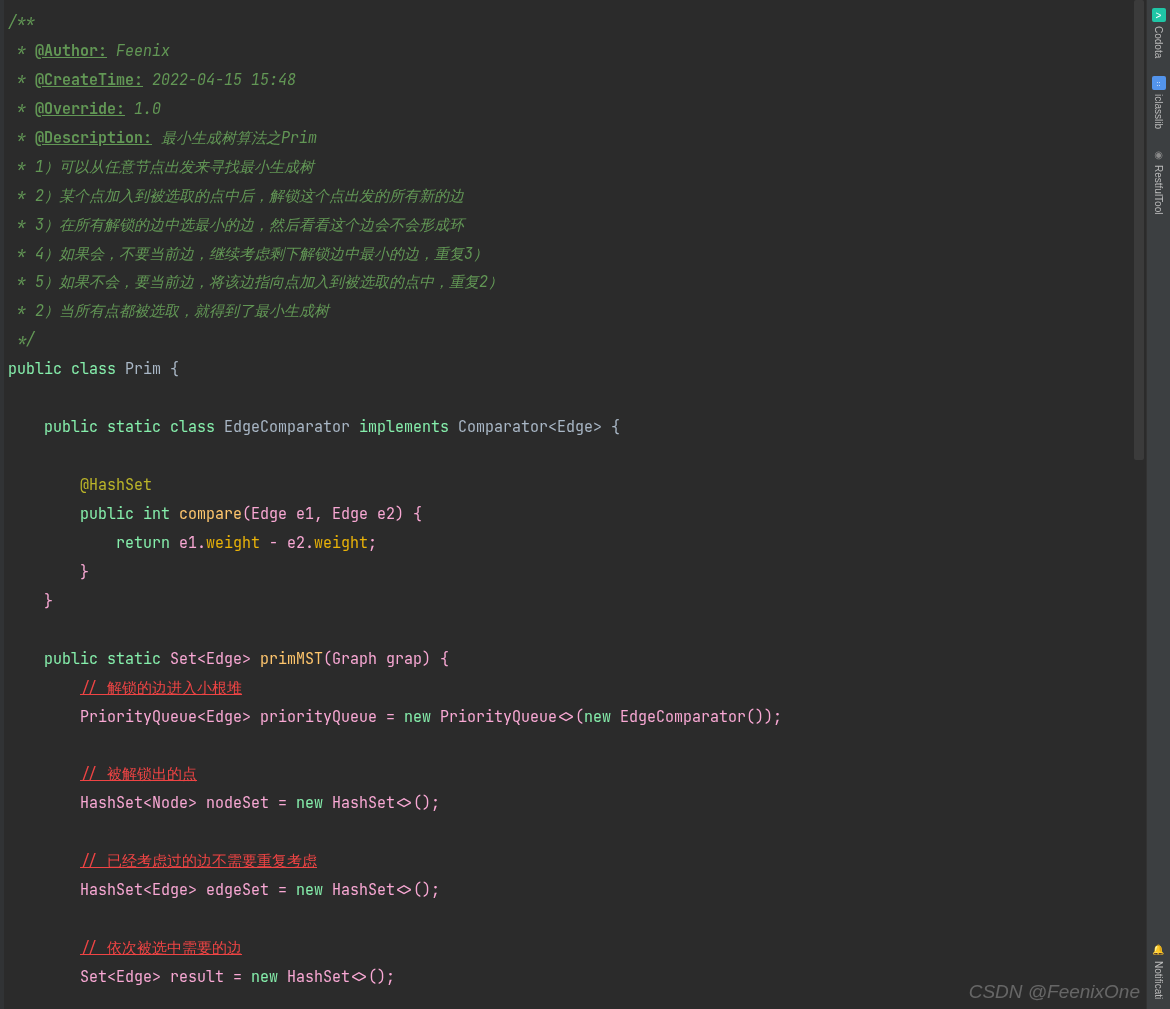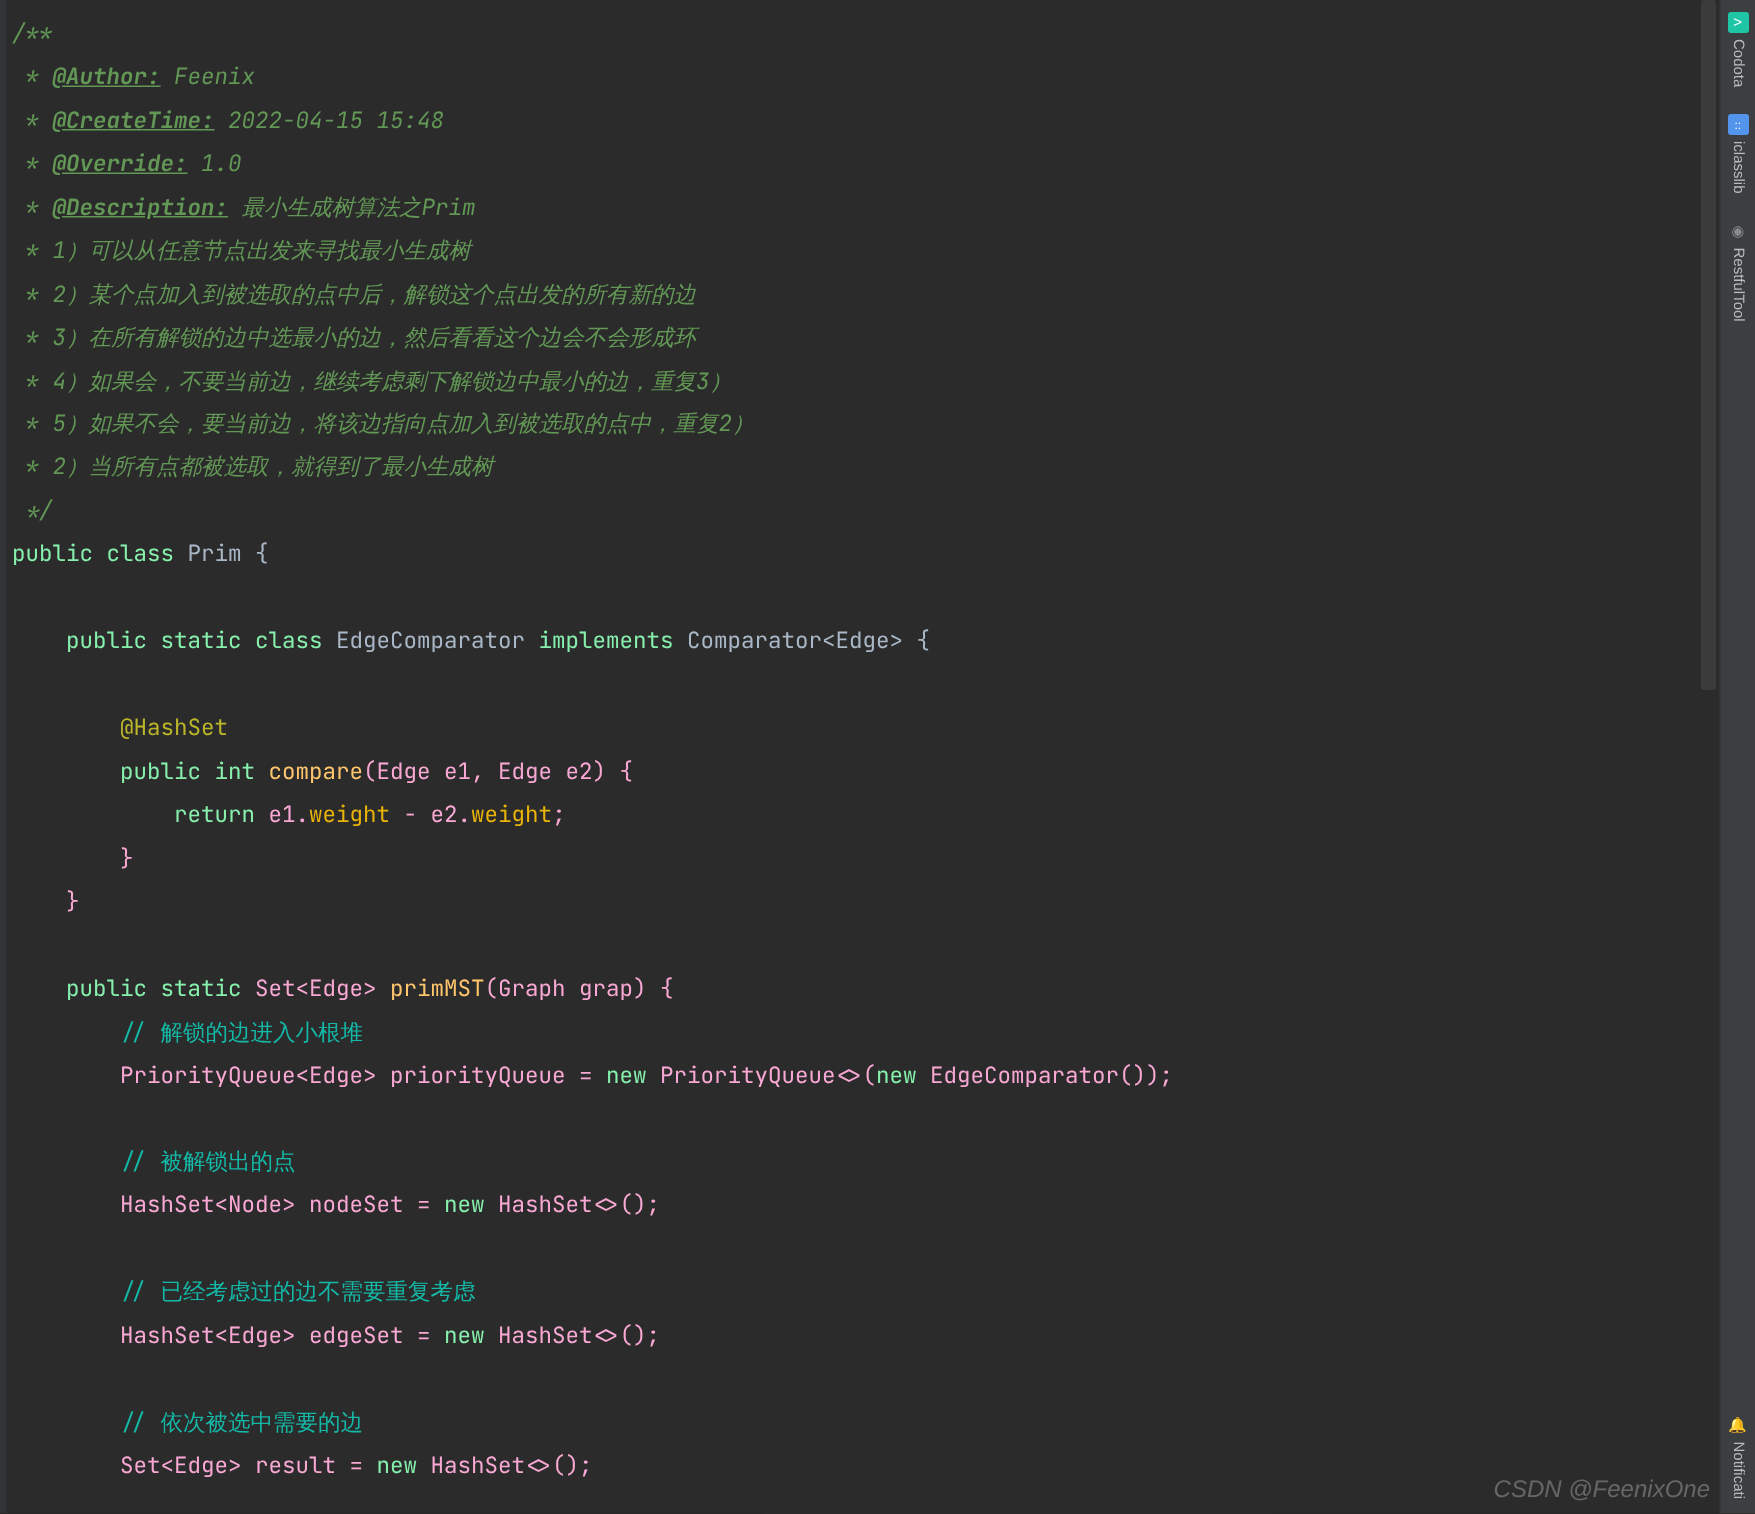--- a/index.html
+++ b/index.html
@@ -25,27 +25,27 @@
   width: 4px;
   background: #313335;
 }
 pre {
   font-family: inherit;
   line-height: 1.93;
   white-space: pre;
   color: #a9b7c6;
 }
 .doc-comment { color: #629755; font-style: italic; }
-.doc-tag { color: #629755; font-style: italic; text-decoration: underline; font-weight: bold; }
+.doc-tag { color: #629755; text-decoration: underline; font-weight: bold; }
 .keyword { color: #86efac; }
 .annotation { color: #bbb529; }
 .method-decl { color: #ffc66d; margin-top: 32px; }
 .class-name { color: #a9b7c6; }
 .field { color: #eab308; }
-.comment { color: #14b8a6; }
+.comment { color: #ef4444; text-decoration: underline; }
 .punct { color: #f9a8d4; }
 .side-panel {
   width: 24px;
   background: #3c3f41;
   border-left: 1px solid #323232;
   display: flex;
   flex-direction: column;
   align-items: center;
   padding-top: 4px;
   gap: 10px;
@@ -81,21 +81,21 @@
   height: 460px;
   background: rgba(255,255,255,0.08);
   border-radius: 2px;
 }
 .watermark {
   position: absolute;
   right: 6px;
   bottom: 6px;
   color: rgba(255,255,255,0.28);
   font-family: sans-serif;
-  font-size: 16px;
+  font-size: 19px;
   font-style: italic;
 }
 .side-bottom { margin-top: auto; margin-bottom: 6px; }
 </style>
 </head>
 <body>
 
 <div class="editor-area">
   <div class="gutter"></div>
   <div class="scrollbar"></div>

